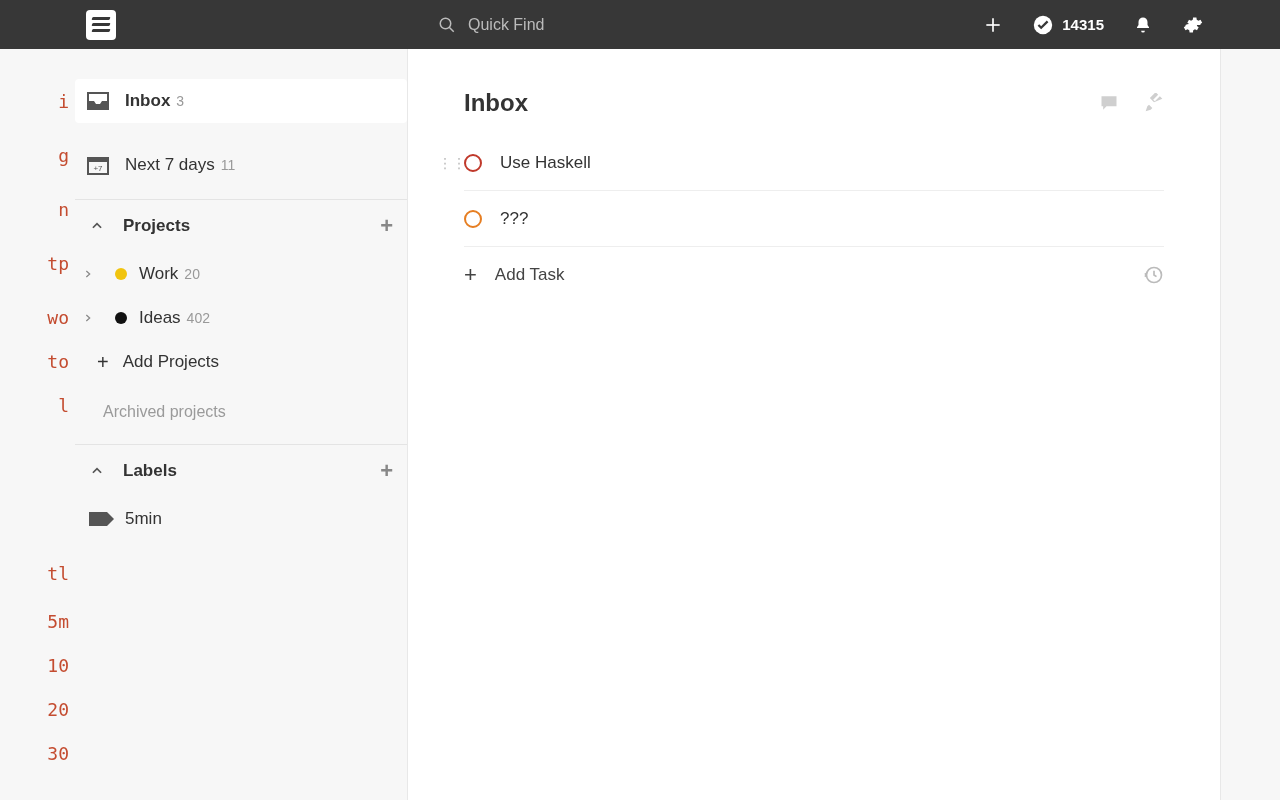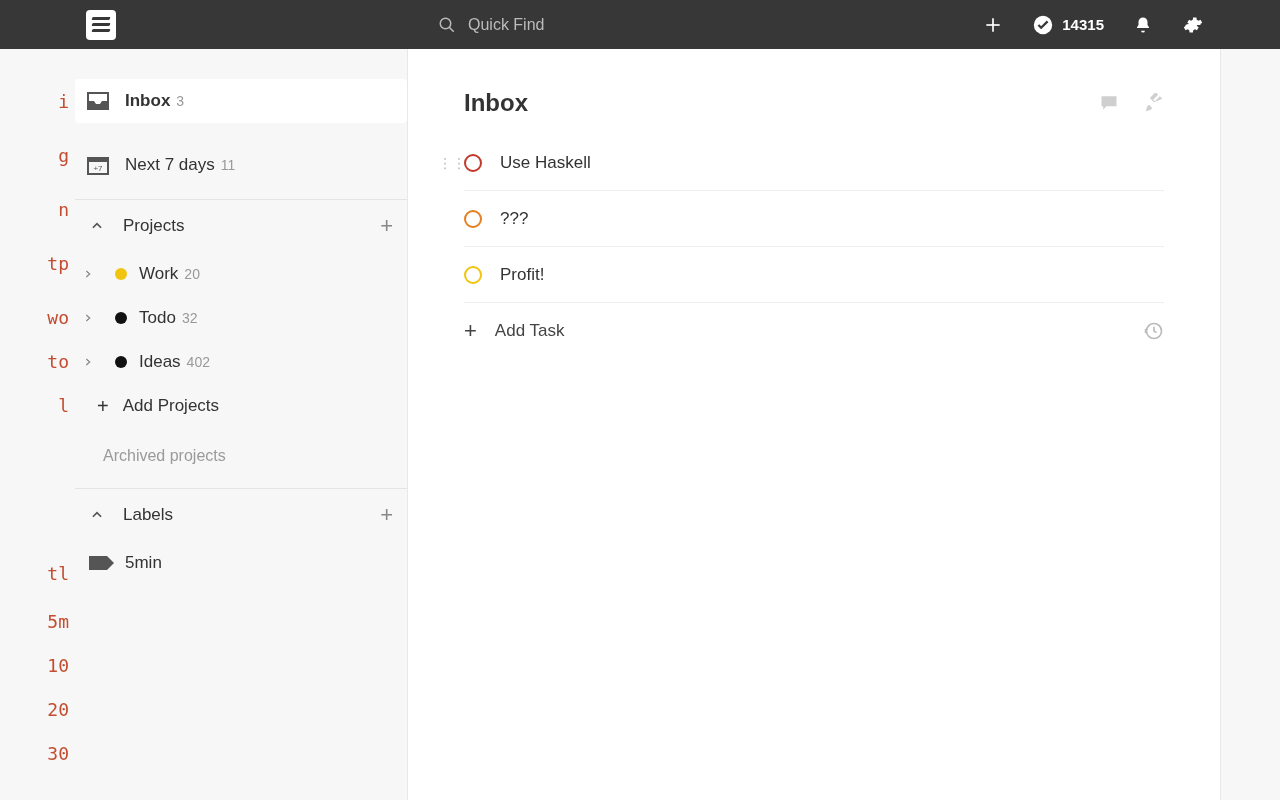--- a/index.html
+++ b/index.html
@@ -61,21 +61,21 @@
   .nav-item, .proj-item, .label-item, .section-hdr, .add-proj, .archived {
     display:flex; align-items:center; height:44px; padding: 0 14px 0 8px; gap:12px;
   }
   .nav-item.selected { background:#fff; border-radius:4px; }
   .nav-item .lbl, .proj-item .lbl, .label-item .lbl { font-size:17px; }
   .nav-item .count, .proj-item .count { font-size:14px; color:#999; margin-left:-6px;}
   .nav-item .count.red { color:#d1604c; }
   .iconbox { width:30px; display:flex; justify-content:center; align-items:center; }
 
   .section-divider { height:1px; background:#e4e4e4; margin: 4px 0 0 0;}
-  .section-hdr { font-weight:400; height:52px; }
+  .section-hdr { font-weight:700; height:52px; }
   .section-hdr .plus { margin-left:auto; color:#888; font-size:22px;}
   .chev-toggle { width:28px; display:flex; justify-content:center;}
 
   .proj-item .expand { width:20px; color:#666;}
   .proj-item .dot { width:12px; height:12px; border-radius:50%; }
   .dot.yellow{background:#f1c40f;} .dot.black{background:#111;}
   .add-proj { gap:14px; }
   .add-proj .plus { font-size:20px; }
   .archived { color:#9a9a9a; font-size:16px; height:56px; padding-left: 28px;}
 
@@ -226,30 +226,20 @@
       <span class="lbl">Work</span>
       <span class="count">20</span>
     </div>
     <div class="proj-item">
       <span class="expand">
         <svg width="10" height="10" viewBox="0 0 24 24" fill="none" stroke="#888" stroke-width="3">
             <polyline points="8 5 16 12 8 19"></polyline>
           </svg>
       </span>
       <span class="dot black"></span>
-      <span class="lbl">Todo</span>
-      <span class="count">32</span>
-    </div>
-    <div class="proj-item">
-      <span class="expand">
-        <svg width="10" height="10" viewBox="0 0 24 24" fill="none" stroke="#888" stroke-width="3">
-            <polyline points="8 5 16 12 8 19"></polyline>
-          </svg>
-      </span>
-      <span class="dot black"></span>
       <span class="lbl">Ideas</span>
       <span class="count">402</span>
     </div>
     <div class="add-proj">
       <span class="expand"></span>
       <span class="plus">+</span>
       <span>Add Projects</span>
     </div>
     <div class="archived">
       <span>Archived projects</span>
@@ -293,24 +283,20 @@
 
       <div class="task-row">
         <span class="grip">⋮⋮</span>
         <span class="chk p1"></span>
         <span>Use Haskell</span>
       </div>
       <div class="task-row">
         <span class="chk p2"></span>
         <span>???</span>
       </div>
-      <div class="task-row">
-        <span class="chk p3"></span>
-        <span>Profit!</span>
-      </div>
       <div class="add-task-row">
         <span class="plus">+</span>
         <span>Add Task</span>
         <span class="history">
           <svg width="20" height="20" viewBox="0 0 24 24" fill="none" stroke="#bbb" stroke-width="2">
               <path d="M3 12a9 9 0 109-9 9 9 0 00-9 9z"></path>
               <polyline points="12 7 12 12 15 14"></polyline>
               <polyline points="3 12 1 10"></polyline>
               <polyline points="3 12 1 14"></polyline>
             </svg>

